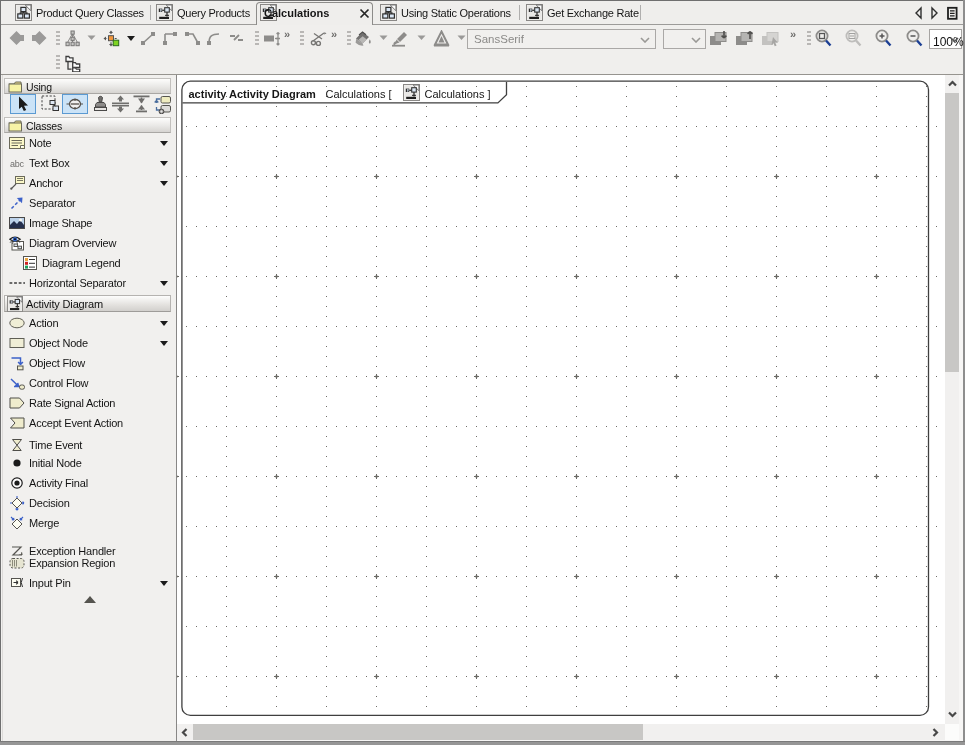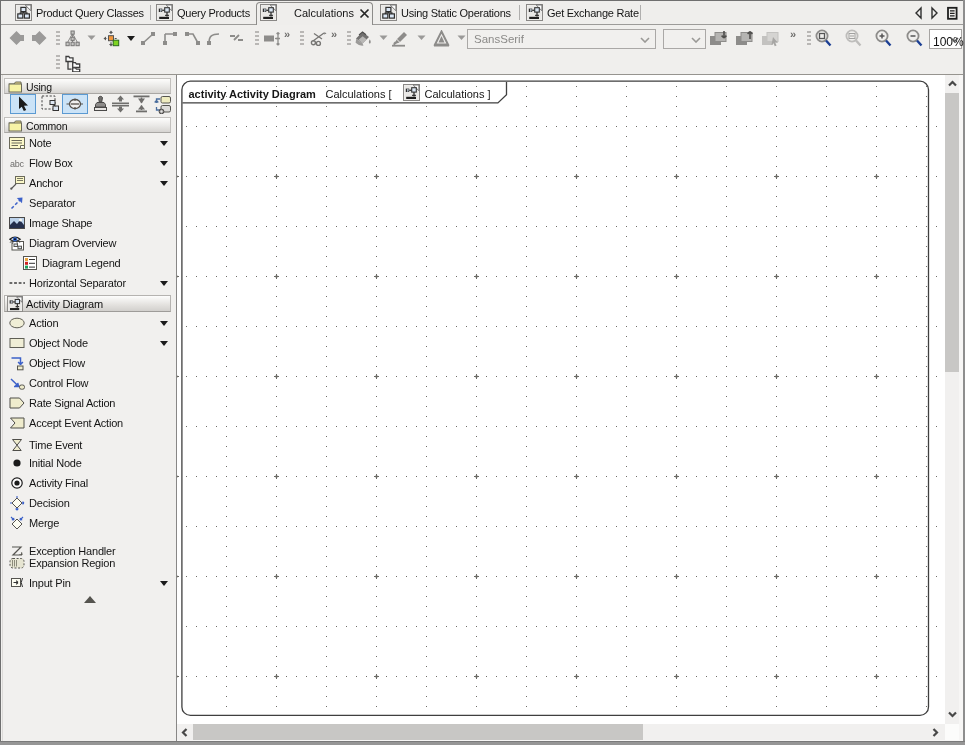--- a/index.html
+++ b/index.html
@@ -54,21 +54,21 @@
 <div class="a tabtxt" style="left:36px;top:7px">Product Query Classes</div>
 <div class="sep" style="left:150px;top:5px;height:15px"></div>
 <svg class="a" style="left:156px;top:4px" width="17" height="17" viewBox="0 0 17 17">
     <use href="#actdiag"></use>
   </svg>
 <div class="a tabtxt" style="left:177px;top:7px">Query Products</div>
 <div class="a" style="left:256px;top:2px;width:117px;height:23px;background:#efeeec;border:1px solid #8d8c8a;border-bottom:none;border-radius:4px 4px 0 0;z-index:2"></div>
 <svg class="a" style="z-index:3;left:260px;top:4px" width="17" height="17" viewBox="0 0 17 17">
     <use href="#actdiag"></use>
   </svg>
-<div class="a tabtxt" style="z-index:3;left:294px;top:7px;font-weight:normal;letter-spacing:0">Calculations</div>
+<div class="a tabtxt" style="z-index:3;left:264px;top:7px;font-weight:bold;letter-spacing:0">Calculations</div>
 <svg class="a" style="z-index:3;left:359px;top:8px" width="11" height="11">
     <path d="M1.5 1.5 L9.5 9.5 M9.5 1.5 L1.5 9.5" stroke="#252525" stroke-width="1.7"></path>
   </svg>
 <svg class="a" style="left:380px;top:4px" width="17" height="17" viewBox="0 0 17 17">
     <use href="#classdiag"></use>
   </svg>
 <div class="a tabtxt" style="left:401px;top:7px">Using Static Operations</div>
 <div class="sep" style="left:519px;top:5px;height:15px"></div>
 <svg class="a" style="left:526px;top:4px" width="17" height="17" viewBox="0 0 17 17">
     <use href="#actdiag"></use>
@@ -283,40 +283,40 @@
     <rect x="4" y="15.5" width="11" height="1.8" fill="#6f6e6c"></rect>
   </svg>
 <svg class="a" style="left:152px;top:95px" width="20" height="19" viewBox="0 0 20 19">
     <path d="M4.5 8 V4 H8 M4.5 12 V15 H8 M4.5 5.5 l-1.8 2 M4.5 5.5 l1.8 2" stroke="#4a6e9e" stroke-width="1.3" fill="none"></path>
     <rect x="9" y="1.5" width="9.5" height="6.5" rx="1.5" fill="#efecc0" stroke="#55544f"></rect>
     <rect x="9" y="10.5" width="9.5" height="6.5" rx="1.5" fill="#dddcda" stroke="#55544f"></rect>
     <circle cx="9.5" cy="16.5" r="2.4" fill="#9a9896" stroke="#4a4948"></circle>
     <path d="M8.3 16.5 h2.4 M9.5 15.3 v2.4" stroke="#e8e8e8" stroke-width="0.8"></path>
   </svg>
 <div class="hdr" style="top:117px">
-    <span class="htxt">Common</span>
+    <span class="htxt">Classes</span>
     <svg style="position:absolute;left:3px;top:2px" width="15" height="12" viewBox="0 0 15 12">
       <path d="M1 3 H6 L7.5 1 H13 V3" fill="#e8d98a" stroke="#6b6a5a"></path>
       <rect x="1" y="3" width="12.5" height="8" fill="#f7f3a6" stroke="#6b6a5a"></rect>
     </svg>
   </div>
 <div class="itm" style="left:9px;top:133px;width:160px">
     <svg width="16" height="16" viewBox="0 0 16 16">
       <rect x="0.5" y="2.5" width="15" height="11" fill="#fbf8c8" stroke="#6b6a5a"></rect>
       <path d="M11.5 13.5 V10.5 H15.5" fill="#fff" stroke="#6b6a5a"></path>
       <path d="M2.5 5.5 H13 M2.5 8 H13 M2.5 10.5 H9" stroke="#6b6a5a" stroke-width="1"></path>
     </svg>
     <span class="lbl">Note</span>
   </div>
 <div class="a carat" style="left:160px;top:141px"></div>
 <div class="itm" style="left:9px;top:153px;width:160px">
     <svg width="16" height="16" viewBox="0 0 16 16">
       <text x="1" y="12" font-family="Liberation Sans" font-size="9" fill="#6e6d6b">abc</text>
     </svg>
-    <span class="lbl">Flow Box</span>
+    <span class="lbl">Text Box</span>
   </div>
 <div class="a carat" style="left:160px;top:161px"></div>
 <div class="itm" style="left:9px;top:173px;width:160px">
     <svg width="16" height="16" viewBox="0 0 16 16">
       <rect x="6.5" y="1.5" width="9" height="7" fill="#fbf8c8" stroke="#6b6a5a"></rect>
       <path d="M8 3.5 H14 M8 5.5 H14" stroke="#6b6a5a" stroke-width="0.9"></path>
       <path d="M7 9 L2.5 13.5" stroke="#555" stroke-width="1.1"></path>
       <circle cx="2.3" cy="13.7" r="1.1" fill="#555"></circle>
     </svg>
     <span class="lbl">Anchor</span>

